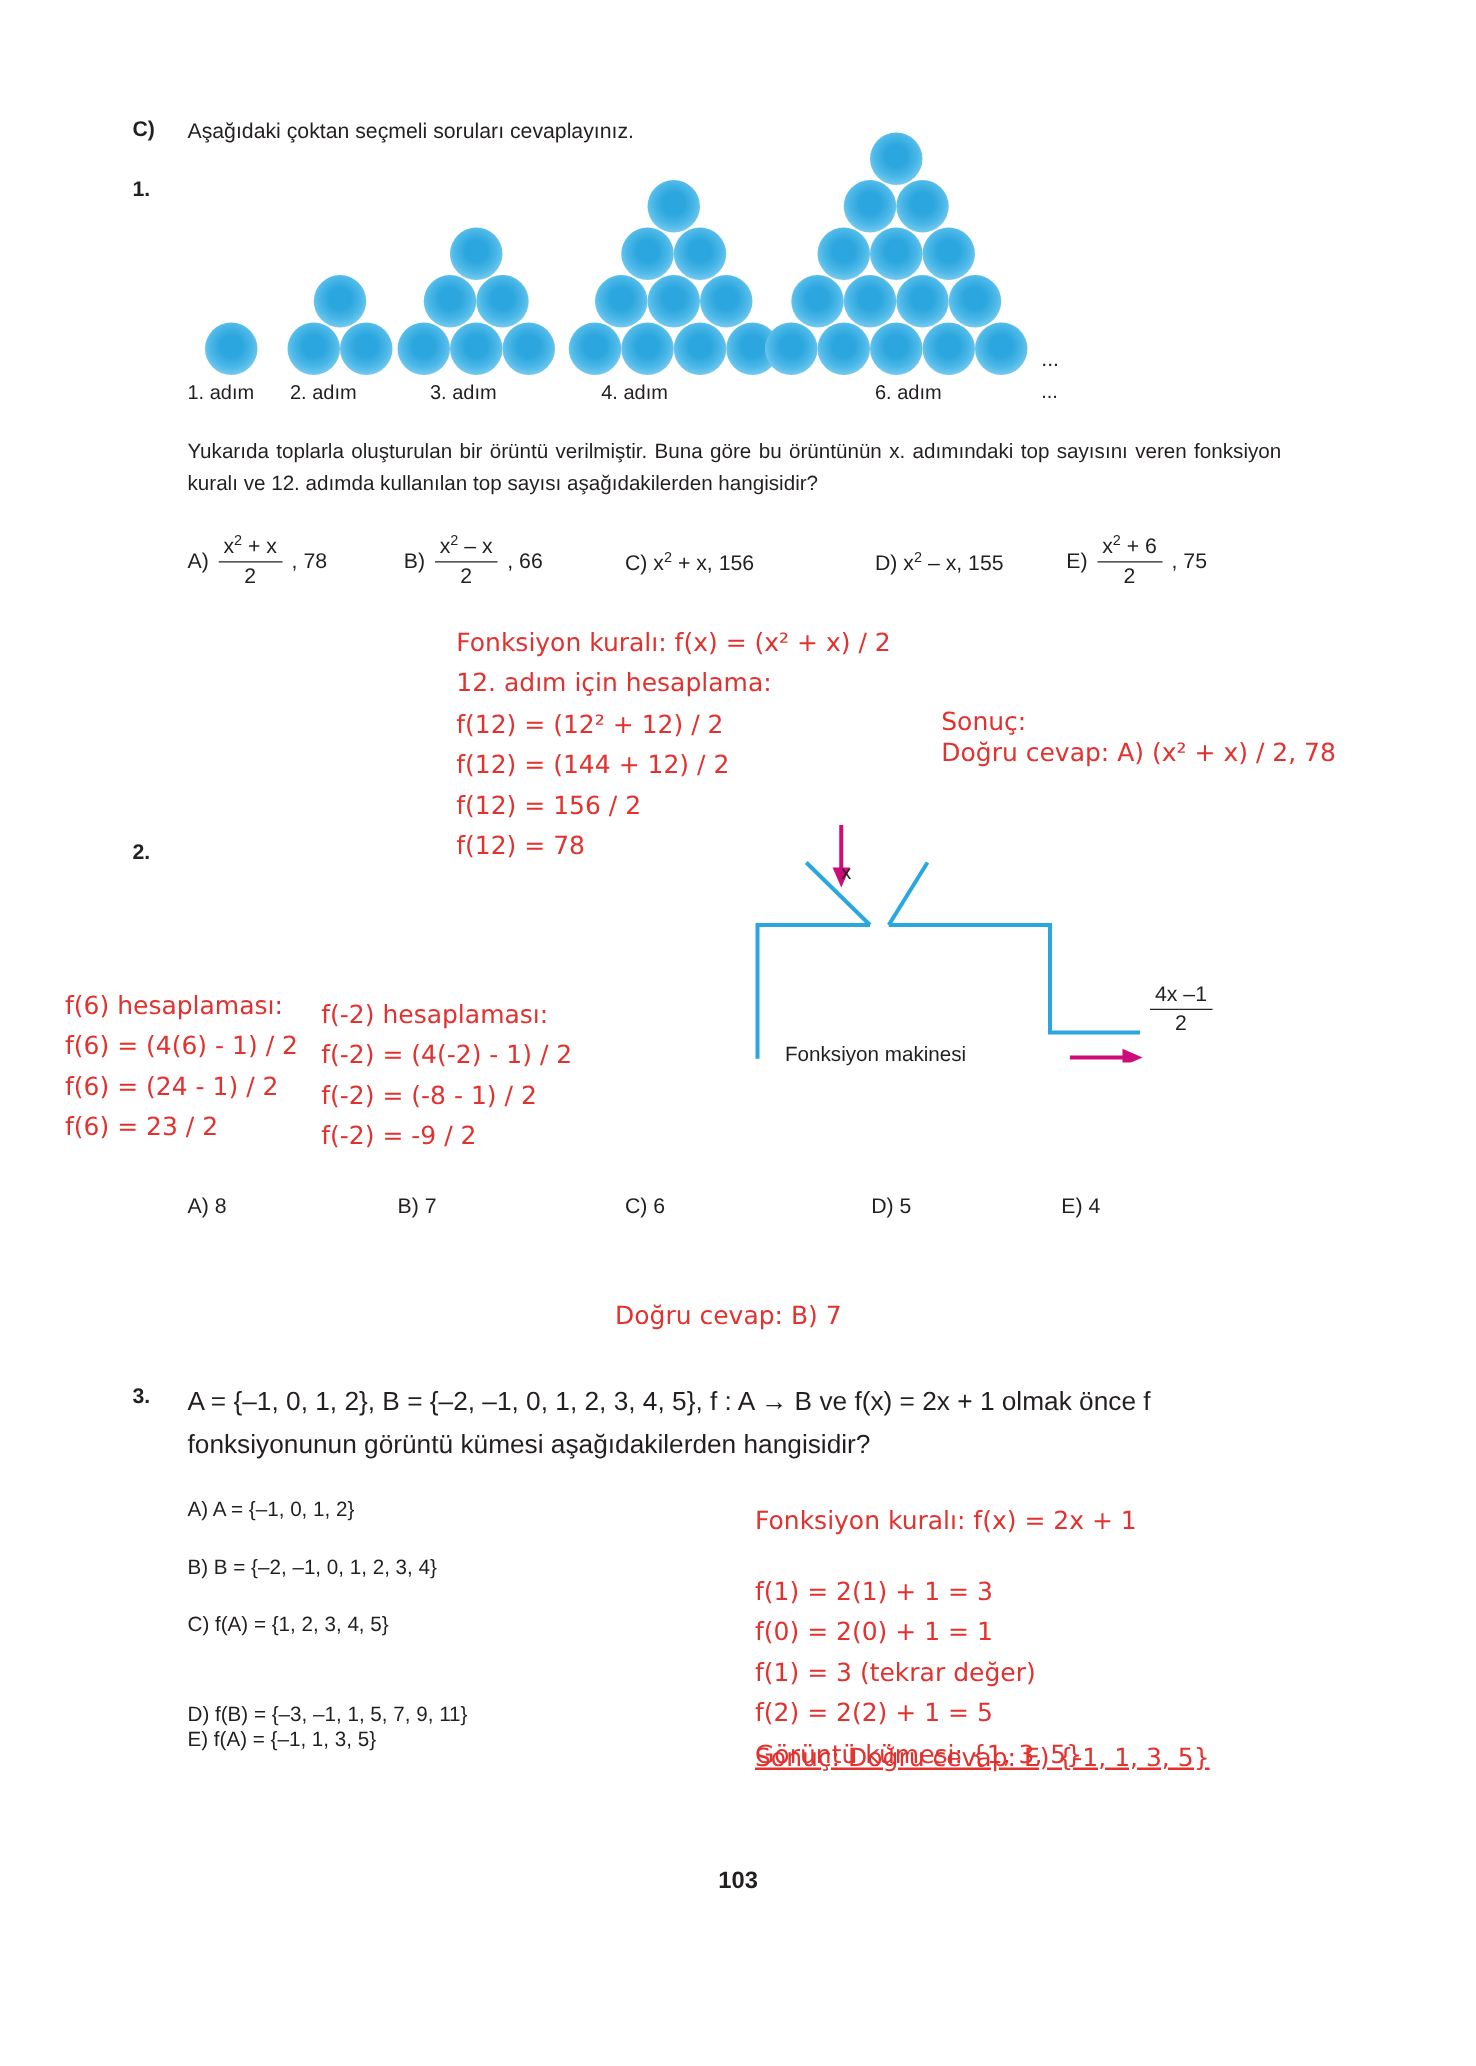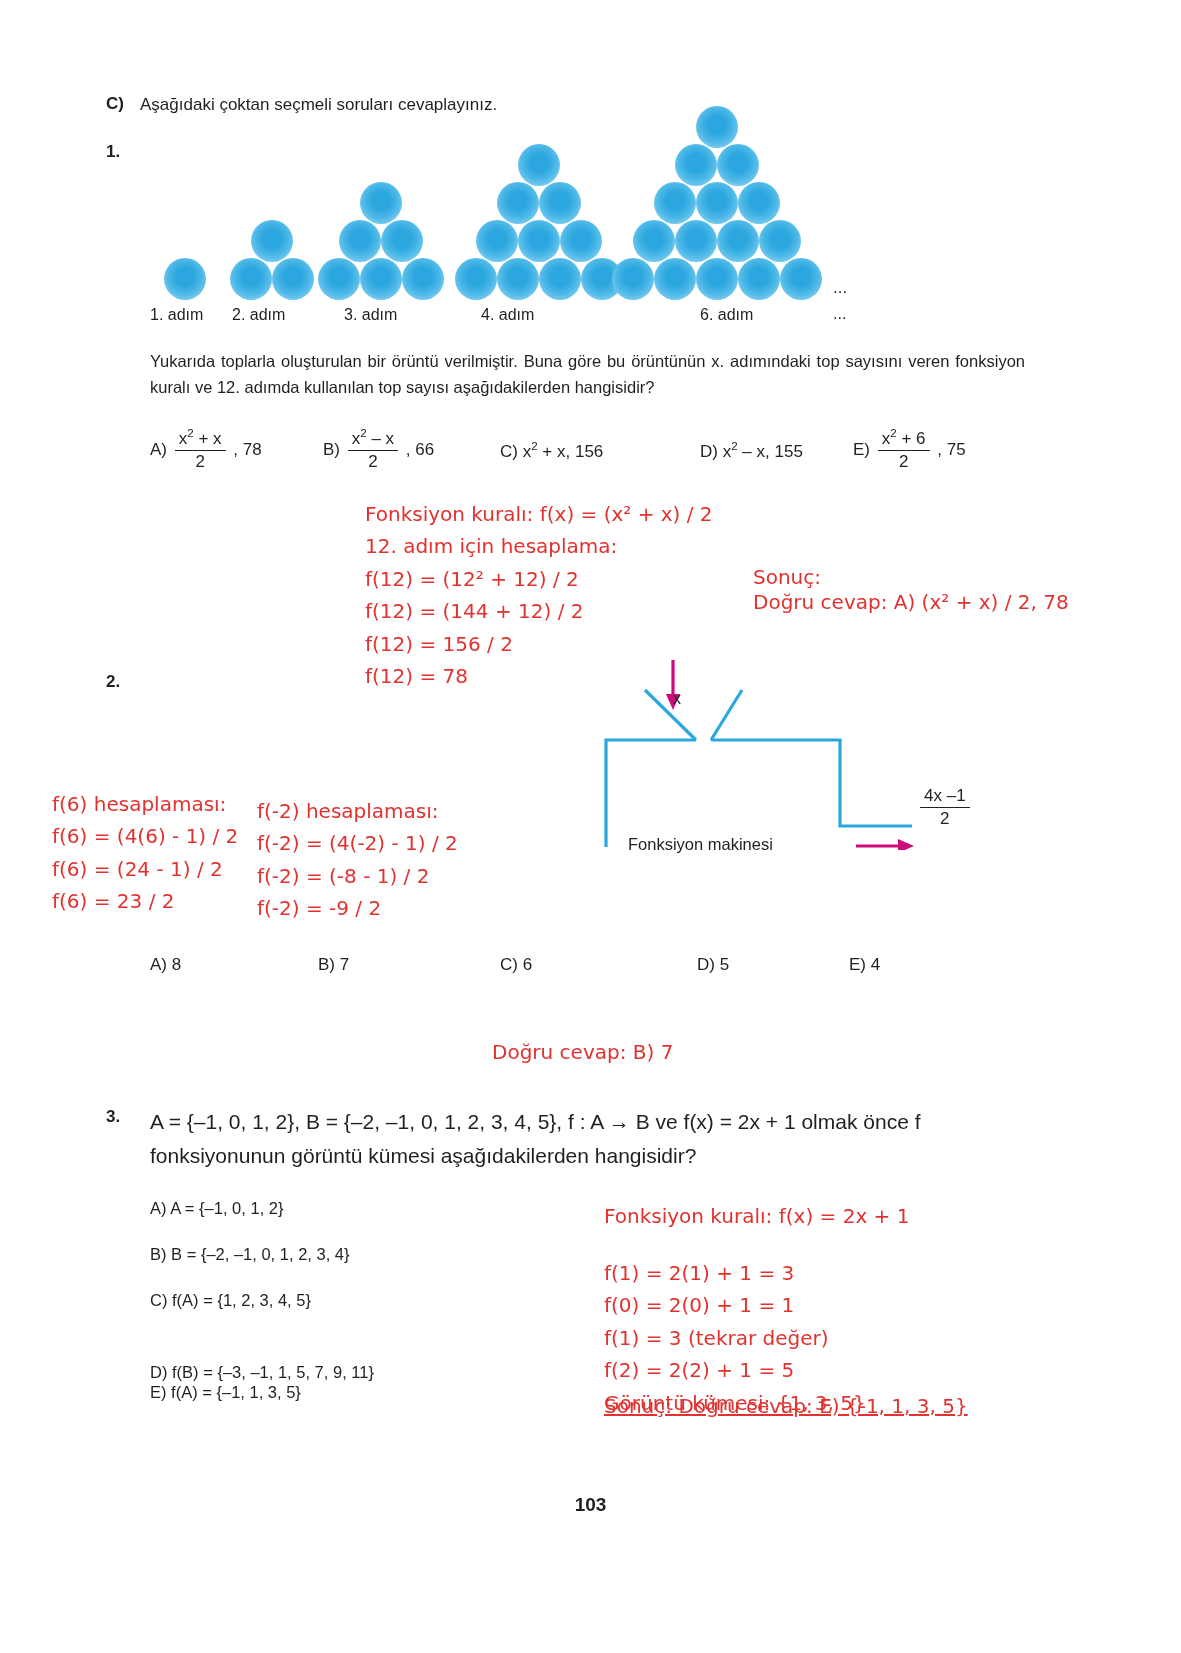--- a/index.html
+++ b/index.html
@@ -20,21 +20,21 @@
     inset: 0;
   }
 
   
   .blk { position: absolute; }
   .bk  { color: #231f20; }
   .bold { font-weight: bold; }
 
   
   #sec-c-letter { left: 106px; top: 94px; font-size: 17px; font-weight: bold; }
-  #sec-c-text   { left: 140px; top: 95px; font-size: 17px; }
+  #sec-c-text   { left: 150px; top: 95px; font-size: 17px; }
   #q1-num       { left: 106px; top: 142px; font-size: 17px; font-weight: bold; }
 
   
   #pattern {
     position: absolute;
     left: 150px;
     top: 140px;
     width: 720px;
     height: 160px;
   }

